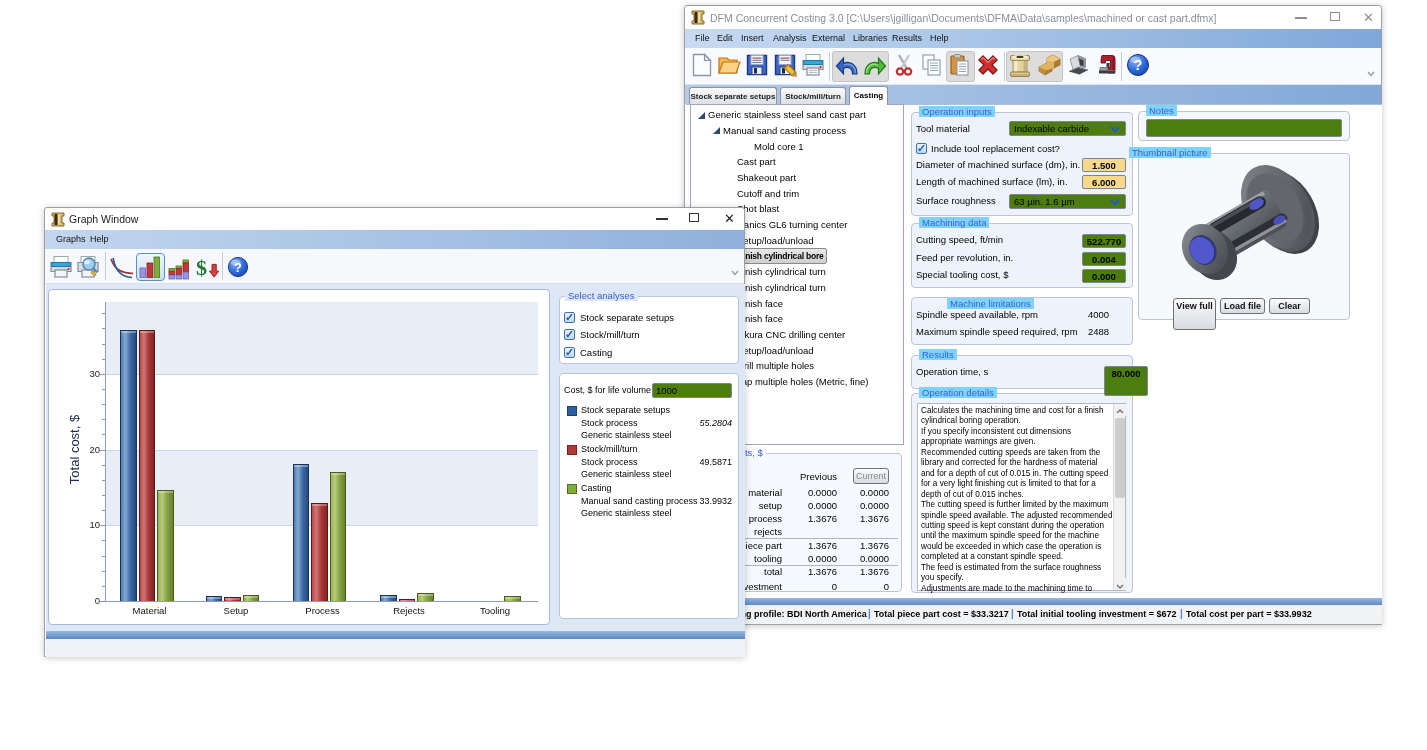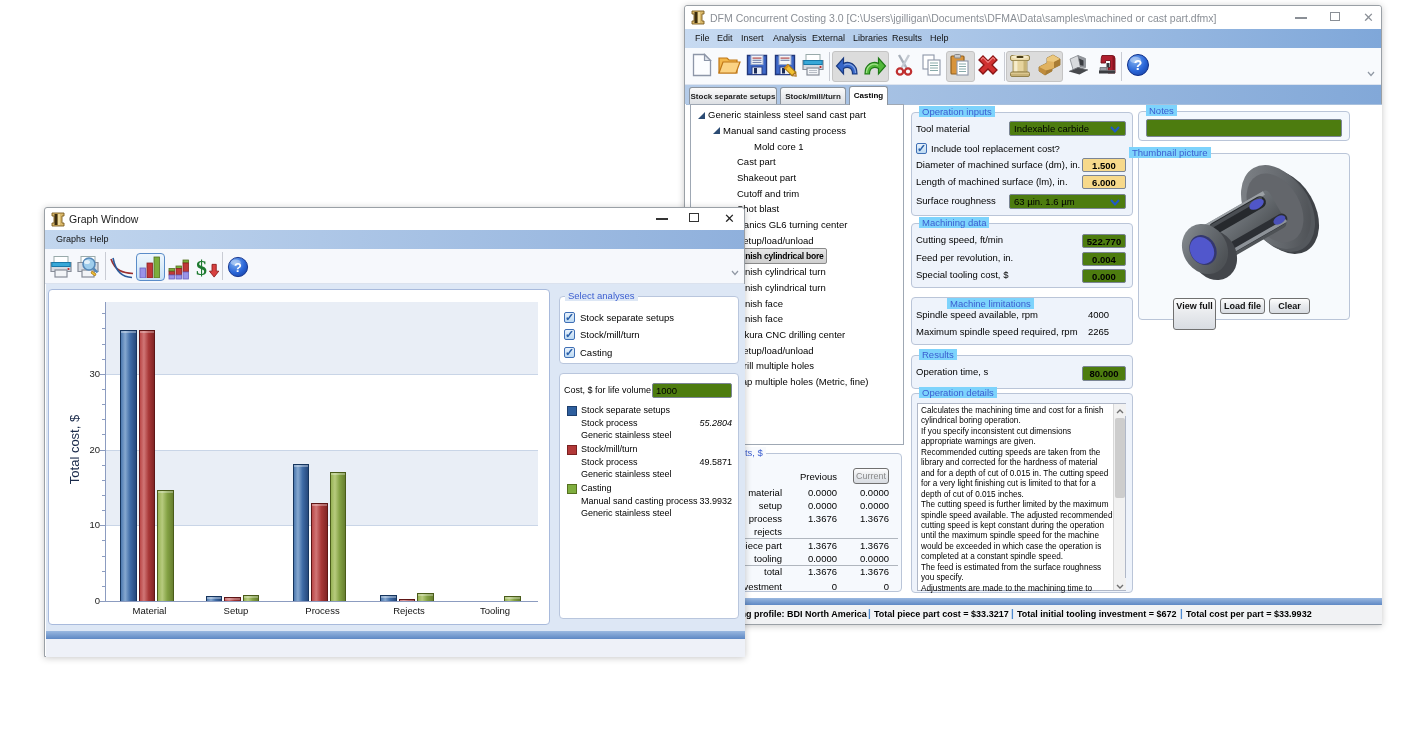--- a/index.html
+++ b/index.html
@@ -283,23 +283,23 @@
         </svg></div>
     <div class="lbl" style="left:231px;top:228px;">Cutting speed, ft/min</div>
     <div class="inp" style="left:397px;top:228px;width:44px;height:14px;">522.770</div>
     <div class="lbl" style="left:231px;top:246px;">Feed per revolution, in.</div>
     <div class="inp" style="left:397px;top:246px;width:44px;height:14px;">0.004</div>
     <div class="lbl" style="left:231px;top:263px;">Special tooling cost, $</div>
     <div class="inp" style="left:397px;top:263px;width:44px;height:14px;">0.000</div>
     <div class="lbl" style="left:231px;top:303px;">Spindle speed available, rpm</div>
     <div class="lbl" style="left:403px;top:303px;">4000</div>
     <div class="lbl" style="left:231px;top:320px;">Maximum spindle speed required, rpm</div>
-    <div class="lbl" style="left:403px;top:320px;">2265</div>
+    <div class="lbl" style="left:403px;top:320px;">2488</div>
     <div class="lbl" style="left:231px;top:360px;">Operation time, s</div>
-    <div class="inp" style="left:397px;top:360px;width:44px;height:15px;">80.000</div>
+    <div class="inp" style="left:419px;top:360px;width:44px;height:30px;">80.000</div>
 
     <div class="abs" style="left:232px;top:397px;width:209px;height:188px;background:#fff;border:1px solid #b0b8c8;"></div>
     <div class="abs" style="left:236px;top:400px;width:194px;font-size:8.2px;line-height:10.45px;color:#000;white-space:nowrap;overflow:hidden;">Calculates the machining time and cost for a finish<br>cylindrical boring operation.<br>If you specify inconsistent cut dimensions<br>appropriate warnings are given.<br>Recommended cutting speeds are taken from the<br>library and corrected for the hardness of material<br>and for a depth of cut of 0.015 in. The cutting speed<br>for a very light finishing cut is limited to that for a<br>depth of cut of 0.015 inches.<br>The cutting speed is further limited by the maximum<br>spindle speed available. The adjusted recommended<br>cutting speed is kept constant during the operation<br>until the maximum spindle speed for the machine<br>would be exceeded in which case the operation is<br>completed at a constant spindle speed.<br>The feed is estimated from the surface roughness<br>you specify.<br>Adjustments are made to the machining time to</div>
     <div class="abs" style="left:428px;top:398px;width:12px;height:186px;background:#f1f1f1;border-left:1px solid #d8d8d8;">
       <div class="abs" style="left:0;top:0;width:12px;height:12px;background:#f1f1f1;"><svg width="12" height="12">
             <path d="M3 7 L6 4 L9 7" stroke="#707070" stroke-width="1.4" fill="none"></path>
           </svg></div>
       <div class="abs" style="left:0;bottom:0;width:12px;height:12px;background:#f1f1f1;"><svg width="12" height="12">
             <path d="M3 5 L6 8 L9 5" stroke="#707070" stroke-width="1.4" fill="none"></path>
           </svg></div>

